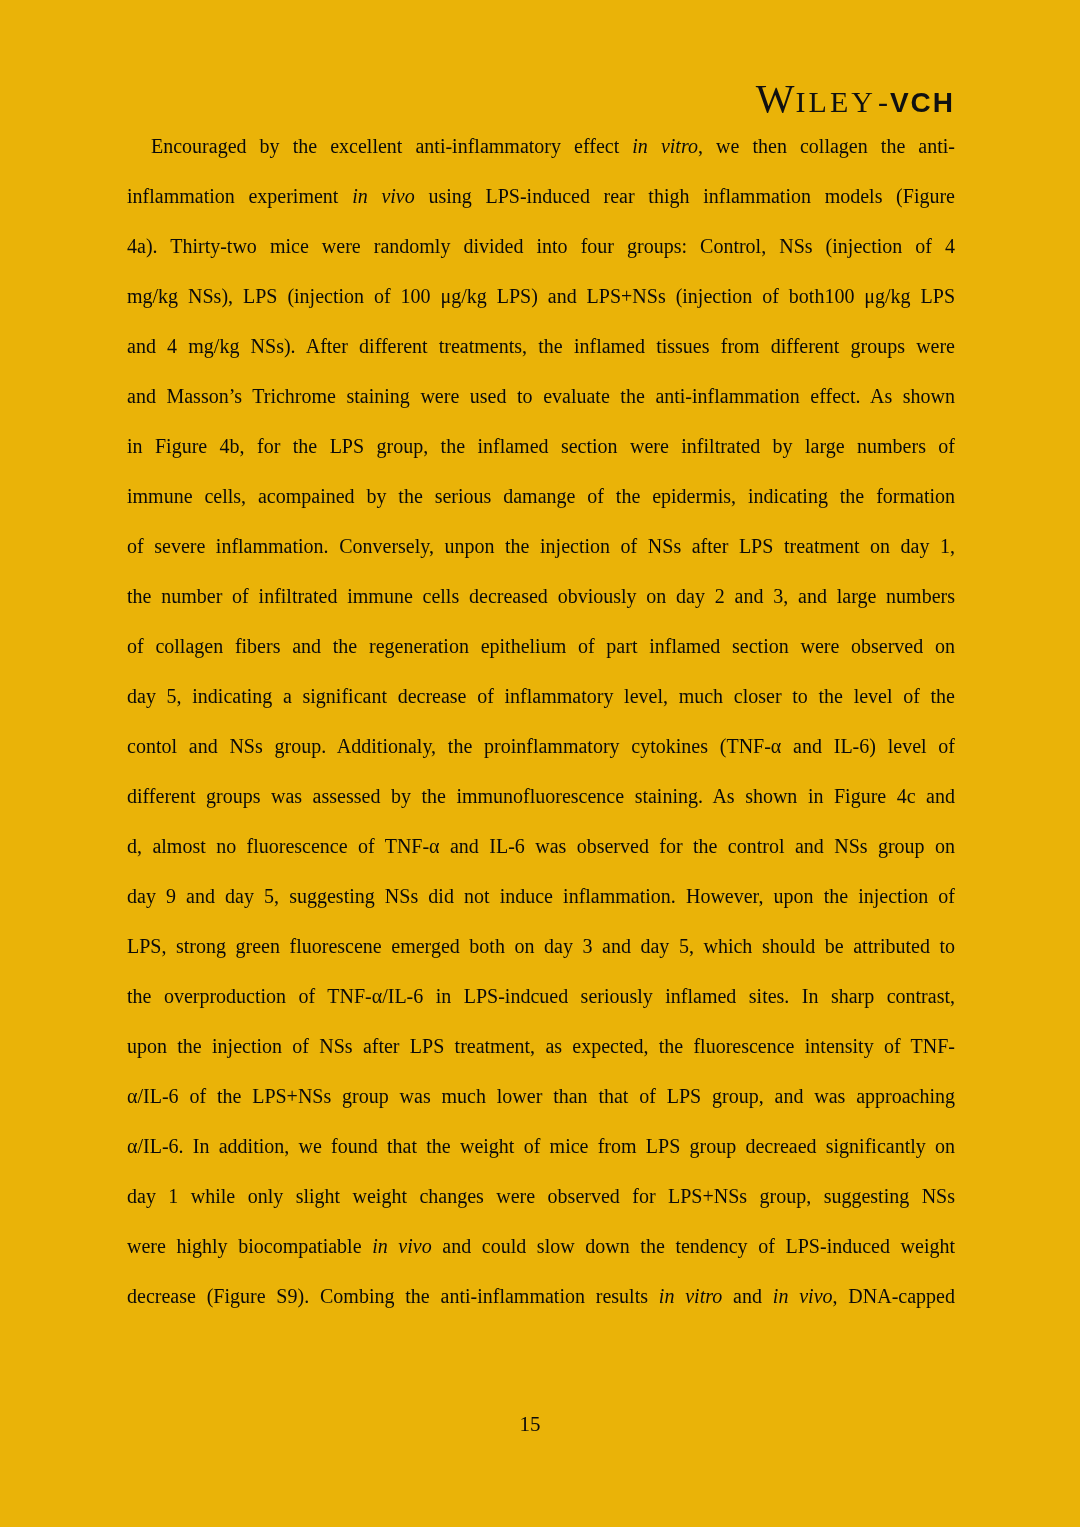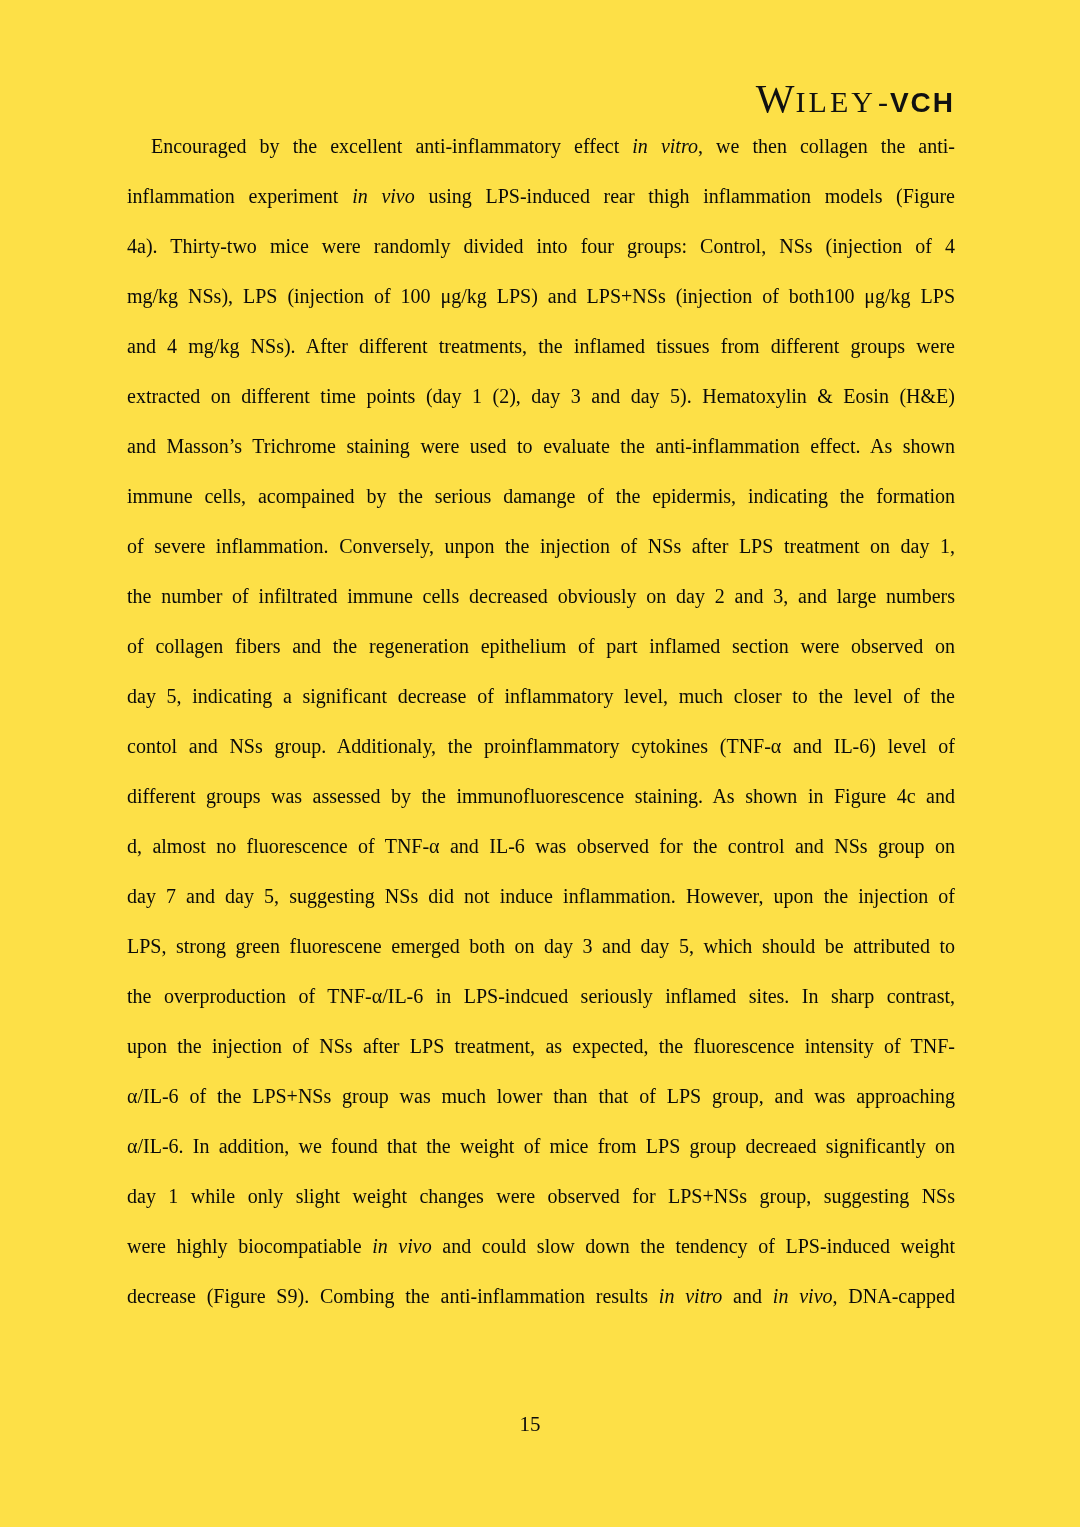--- a/index.html
+++ b/index.html
@@ -4,21 +4,21 @@
 <style>
   html, body {
     margin: 0;
     padding: 0;
     background: #ffffff;
   }
   .page {
     position: relative;
     width: 1080px;
     height: 1527px;
-    background: #fde047;
+    background: #eab308;
     font-family: "Liberation Serif", serif;
     color: #0a0a0a;
     overflow: hidden;
   }
   .logo {
     position: absolute;
     top: 74px;
     left: 0;
     width: 955px;
     text-align: right;
@@ -64,31 +64,31 @@
   <div class="logo">
     <span class="w">W</span><span class="iley">ILEY</span><span class="sep">-</span><span class="vch">VCH</span>
   </div>
 
   <div class="paragraph">
       <div class="line indent"><span>Encouraged by the excellent anti-inflammatory effect </span><i>in vitro</i><span>, we then collagen the anti-</span></div>
       <div class="line"><span>inflammation experiment </span><i>in vivo</i><span> using LPS-induced rear thigh inflammation models (Figure</span></div>
       <div class="line"><span>4a). Thirty-two mice were randomly divided into four groups: Control, NSs (injection of 4</span></div>
       <div class="line"><span>mg/kg NSs), LPS (injection of 100 μg/kg LPS) and LPS+NSs (injection of both100 μg/kg LPS</span></div>
       <div class="line"><span>and 4 mg/kg NSs). After different treatments, the inflamed tissues from different groups were</span></div>
-      <div class="line"><span>extracted on different time points (day 1 (2), day 3 and day 5). Hematoxylin &amp; Eosin (H&amp;E)</span></div>
       <div class="line"><span>and Masson’s Trichrome staining were used to evaluate the anti-inflammation effect. As shown</span></div>
+      <div class="line"><span>in Figure 4b, for the LPS group, the inflamed section were infiltrated by large numbers of</span></div>
       <div class="line"><span>immune cells, acompained by the serious damange of the epidermis, indicating the formation</span></div>
       <div class="line"><span>of severe inflammation. Conversely, unpon the injection of NSs after LPS treatment on day 1,</span></div>
       <div class="line"><span>the number of infiltrated immune cells decreased obviously on day 2 and 3, and large numbers</span></div>
       <div class="line"><span>of collagen fibers and the regeneration epithelium of part inflamed section were observed on</span></div>
       <div class="line"><span>day 5, indicating a significant decrease of inflammatory level, much closer to the level of the</span></div>
       <div class="line"><span>contol and NSs group. Additionaly, the proinflammatory cytokines (TNF-α and IL-6) level of</span></div>
       <div class="line"><span>different groups was assessed by the immunofluorescence staining. As shown in Figure 4c and</span></div>
       <div class="line"><span>d, almost no fluorescence of TNF-α and IL-6 was observed for the control and NSs group on</span></div>
-      <div class="line"><span>day 7 and day 5, suggesting NSs did not induce inflammation. However, upon the injection of</span></div>
+      <div class="line"><span>day 9 and day 5, suggesting NSs did not induce inflammation. However, upon the injection of</span></div>
       <div class="line"><span>LPS, strong green fluorescene emerged both on day 3 and day 5, which should be attributed to</span></div>
       <div class="line"><span>the overproduction of TNF-α/IL-6 in LPS-indcued seriously inflamed sites. In sharp contrast,</span></div>
       <div class="line"><span>upon the injection of NSs after LPS treatment, as expected, the fluorescence intensity of TNF-</span></div>
       <div class="line"><span>α/IL-6 of the LPS+NSs group was much lower than that of LPS group, and was approaching</span></div>
       <div class="line"><span>α/IL-6. In addition, we found that the weight of mice from LPS group decreaed significantly on</span></div>
       <div class="line"><span>day 1 while only slight weight changes were observed for LPS+NSs group, suggesting NSs</span></div>
       <div class="line"><span>were highly biocompatiable </span><i>in vivo</i><span> and could slow down the tendency of LPS-induced weight</span></div>
       <div class="line"><span>decrease (Figure S9). Combing the anti-inflammation results </span><i>in vitro</i><span> and </span><i>in vivo</i><span>, DNA-capped</span></div>
     </div>
 

